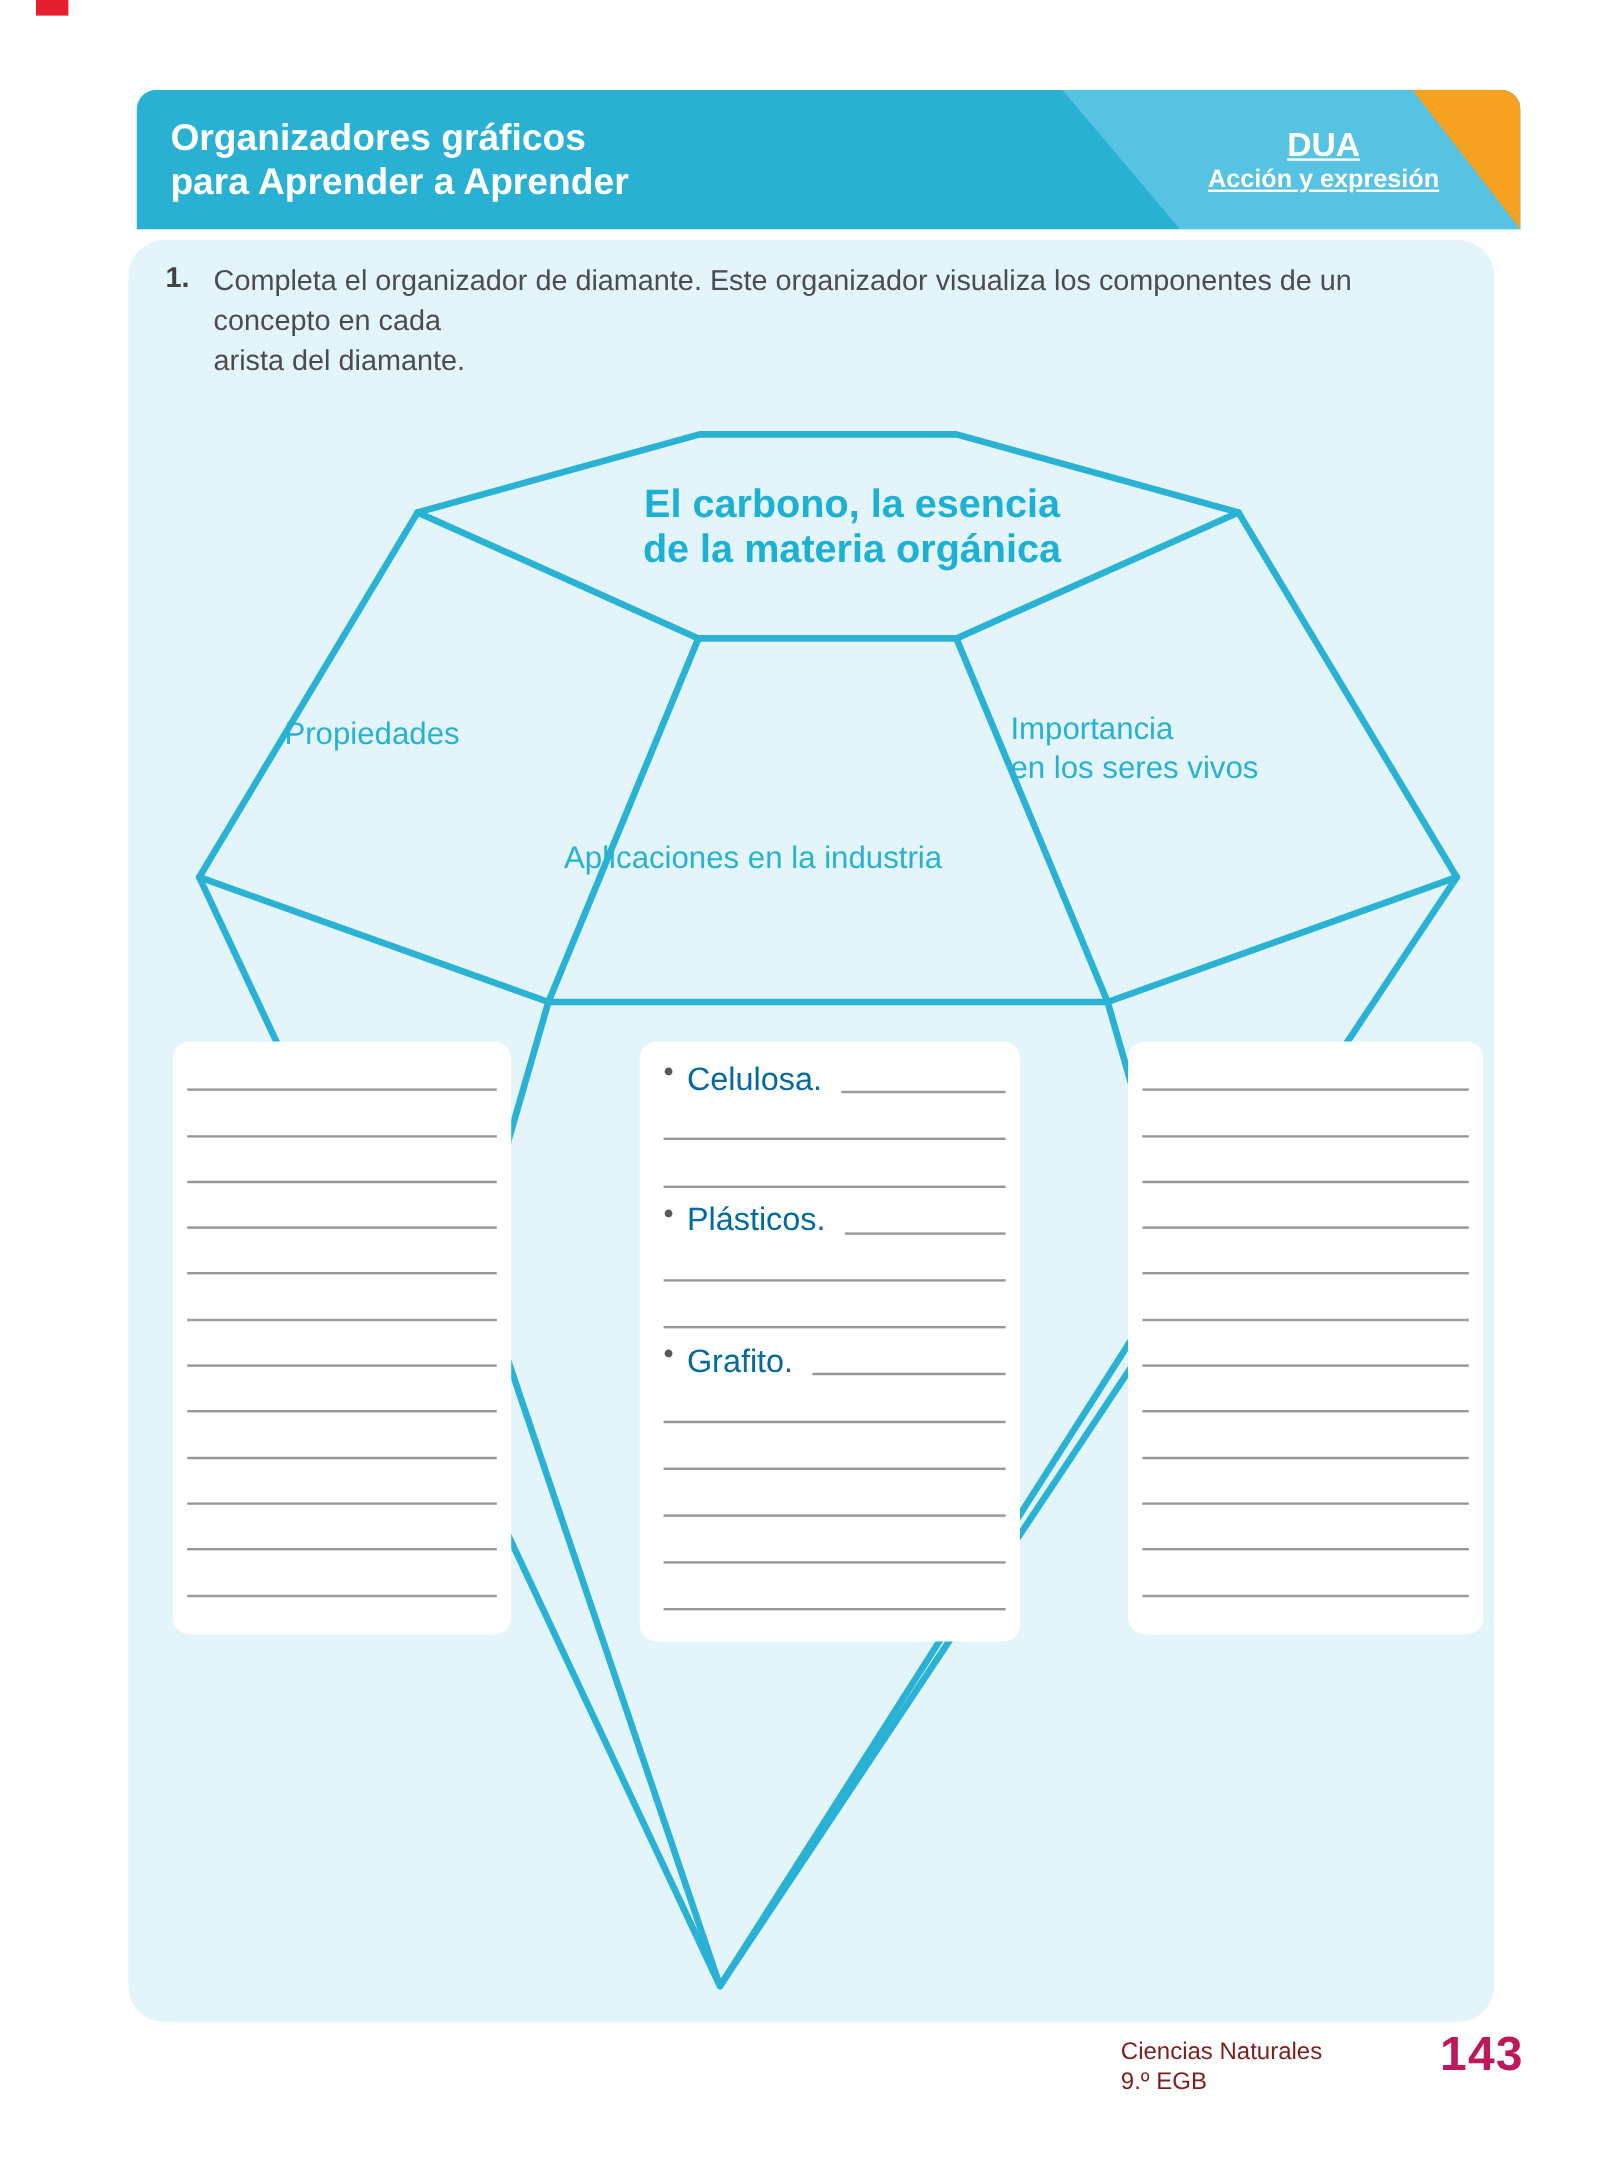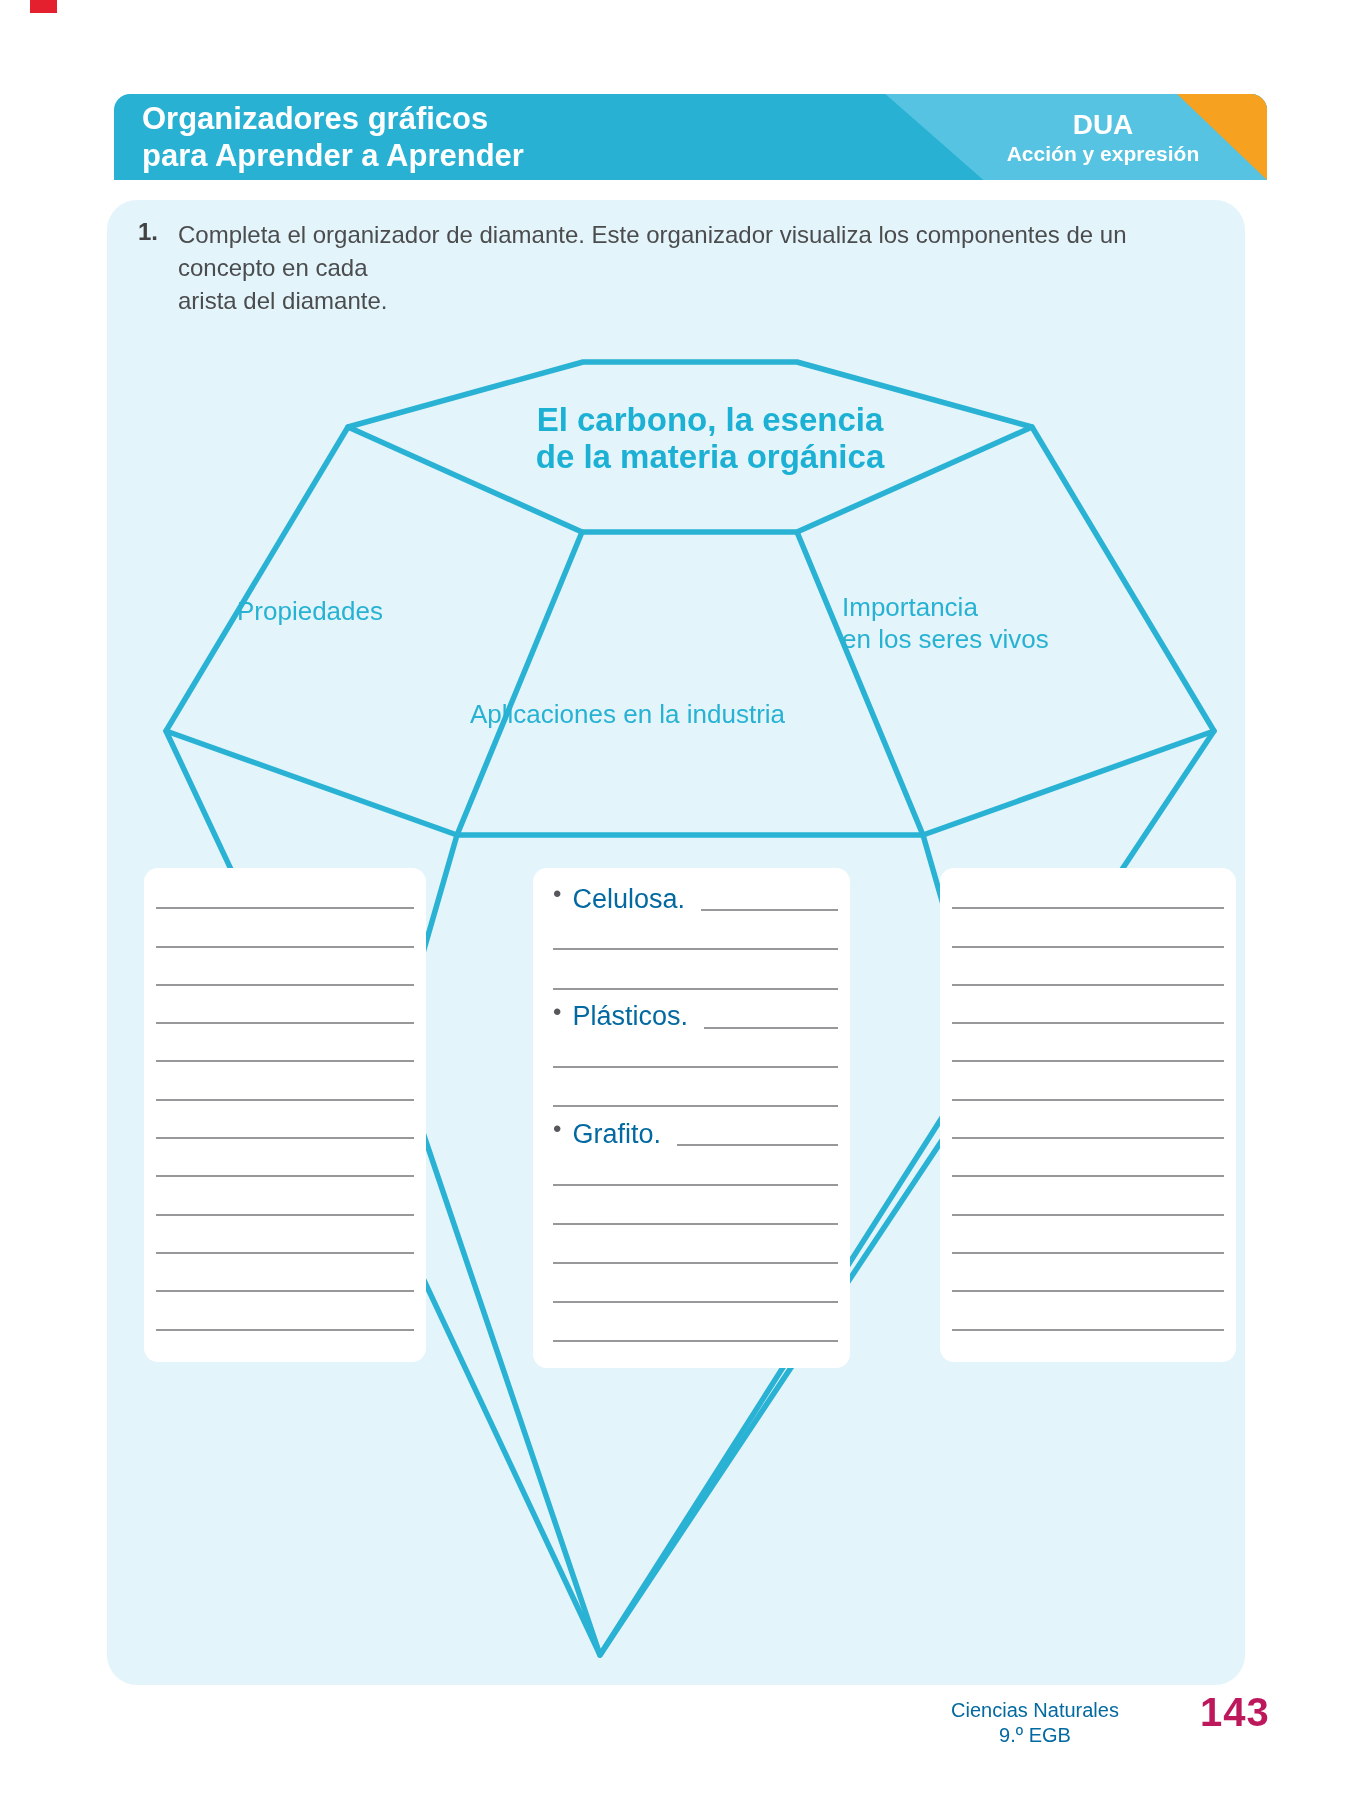--- a/index.html
+++ b/index.html
@@ -4,30 +4,30 @@
 <style>
   html,body{margin:0;padding:0;background:#ffffff;}
   .page{position:relative;width:1350px;height:1800px;background:#fff;overflow:hidden;
         font-family:"Liberation Sans", sans-serif;}
   .abs{position:absolute;}
 
   
   .print-mark{left:30px;top:0;width:27px;height:13px;background:#e5202e;}
 
   
-  .band{left:114px;top:94px;width:1153px;height:86px;background:#28b1d3;
+  .band{left:114px;top:75px;width:1153px;height:116px;background:#28b1d3;
         border-radius:16px 16px 0 0;overflow:hidden;}
   .band-light{position:absolute;inset:0;background:#55c3e1;
         clip-path:polygon(66.9% 0,100% 0,100% 100%,75.4% 100%);}
   .band-orange{position:absolute;inset:0;background:#f6a11f;
         clip-path:polygon(92.2% 0,100% 0,100% 100%);}
   .band-title{position:absolute;left:28px;top:0;height:100%;display:flex;flex-direction:column;
         justify-content:center;color:#fff;font-weight:bold;font-size:31px;line-height:37px;}
   .badge{position:absolute;left:824px;width:330px;top:0;height:100%;display:flex;
-        flex-direction:column;justify-content:center;text-align:center;color:#fff;}
+        flex-direction:column;justify-content:center;text-align:center;color:#fff;text-decoration:underline;}
   .badge-title{font-size:28px;font-weight:bold;line-height:33px;}
   .badge-sub{font-size:21px;font-weight:bold;line-height:26px;}
 
   
   .panel{left:107px;top:200px;width:1138px;height:1485px;background:#e3f4fa;border-radius:30px;}
 
   .exercise-number{left:138px;top:218px;font-size:24px;font-weight:bold;color:#414244;}
   .exercise-text{left:178px;top:218px;width:980px;font-size:24px;color:#4b4c4e;line-height:33px;}
 
   
@@ -48,22 +48,22 @@
   .rules{padding:3px 12px 0 12px;}
   #center-box .rules{padding:4px 12px 0 20px;}
   .rule-row{display:flex;align-items:flex-end;height:38.3px;}
   #center-box .rule-row{height:39.2px;}
   .fill-rule{flex:1;border-bottom:2px solid #98989b;}
   .bullet{font-size:24px;color:#57585b;margin-right:11px;line-height:1;position:relative;top:-5px;}
   .lbl{font-size:27px;color:#0369a1;margin-right:16px;line-height:1.05;position:relative;top:2px;}
   .bullet:empty,.lbl:empty{display:none;}
 
   
-  .footer-meta{left:895px;top:1698px;width:280px;text-align:center;font-size:20px;
-        line-height:25px;color:#0369a1;}
+  .footer-meta{left:934px;top:1698px;width:280px;text-align:left;font-size:20px;
+        line-height:25px;color:#7f1d1d;}
   .page-number{left:1200px;top:1690px;font-size:40px;font-weight:bold;color:#be185d;
         letter-spacing:1px;}
 </style>
 </head>
 <body>
 
 <div class="page">
 
   <div class="abs print-mark"></div>
 

